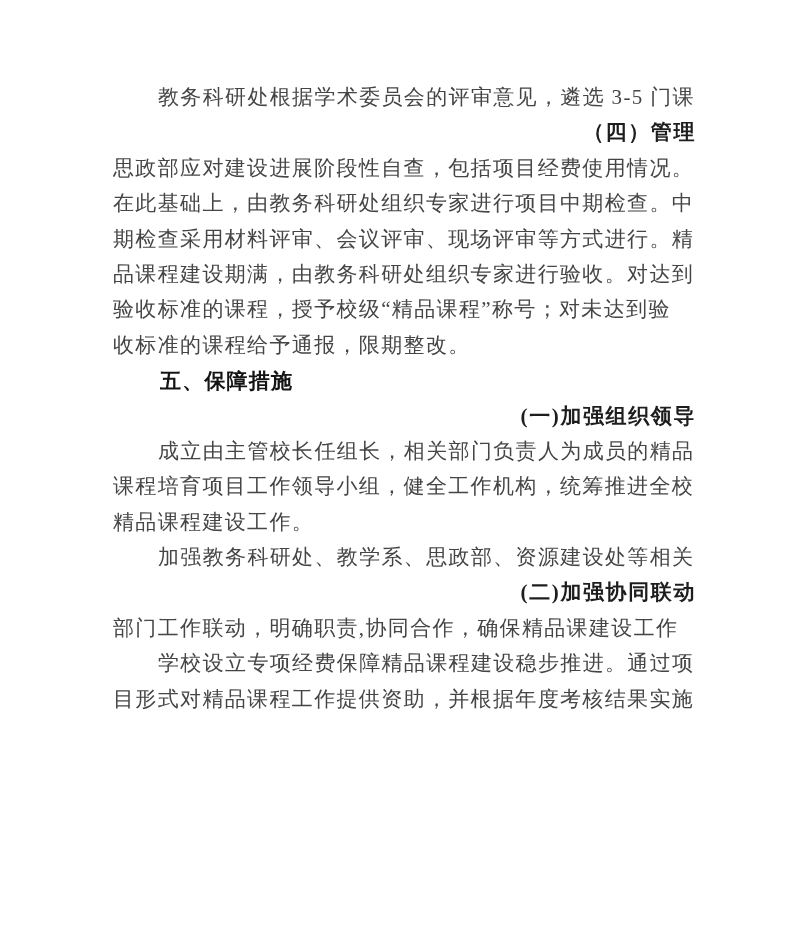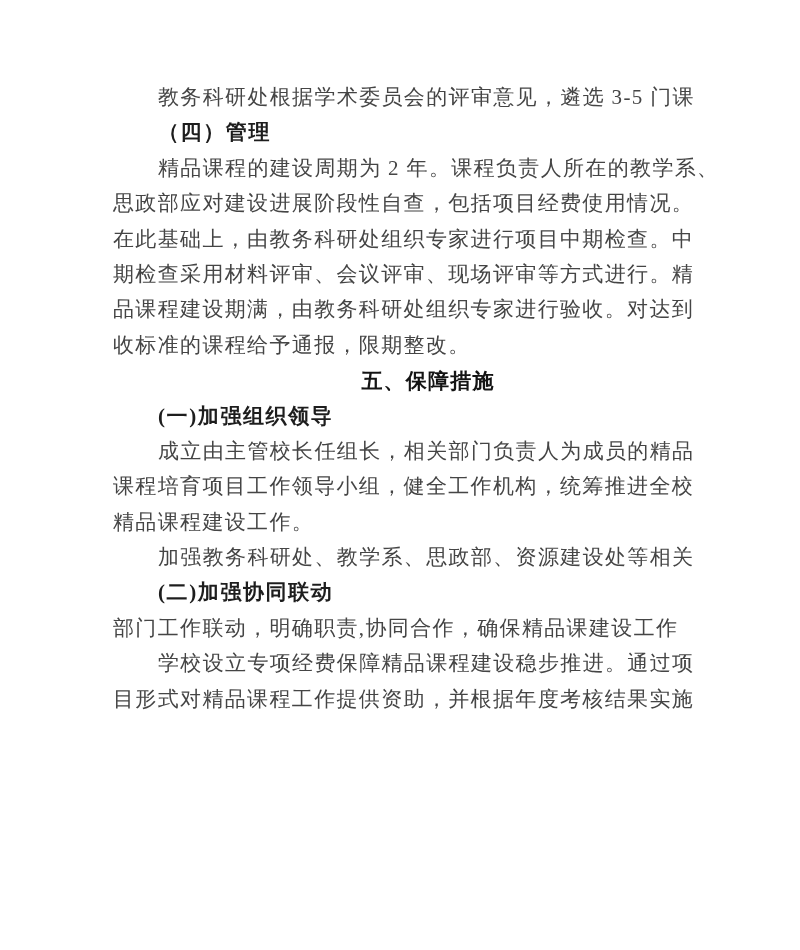--- a/index.html
+++ b/index.html
@@ -29,42 +29,42 @@
   
   .line.first {
     padding-left: 45px;
   }
   
   .line.h-kai {
     padding-left: 45px;
     font-weight: 700;
     color: #1d1d1d;
     letter-spacing: 1.6px;
+    text-align: right;
   }
   
   .line.h-hei {
     padding-left: 47px;
     font-family: "Liberation Sans", sans-serif;
     font-weight: 700;
     color: #141414;
     letter-spacing: 1.2px;
-    text-align: center;
   }
 </style>
 </head>
 <body>
 
 <div class="page">
   <div class="line first">教务科研处根据学术委员会的评审意见，遴选 3-5 门课</div>
   <div class="line h-kai">（四）管理</div>
-  <div class="line first">精品课程的建设周期为 2 年。课程负责人所在的教学系、</div>
   <div class="line">思政部应对建设进展阶段性自查，包括项目经费使用情况。</div>
   <div class="line">在此基础上，由教务科研处组织专家进行项目中期检查。中</div>
   <div class="line">期检查采用材料评审、会议评审、现场评审等方式进行。精</div>
   <div class="line">品课程建设期满，由教务科研处组织专家进行验收。对达到</div>
+  <div class="line">验收标准的课程，授予校级“精品课程”称号；对未达到验</div>
   <div class="line">收标准的课程给予通报，限期整改。</div>
   <div class="line h-hei">五、保障措施</div>
   <div class="line h-kai">(一)加强组织领导</div>
   <div class="line first">成立由主管校长任组长，相关部门负责人为成员的精品</div>
   <div class="line">课程培育项目工作领导小组，健全工作机构，统筹推进全校</div>
   <div class="line">精品课程建设工作。</div>
   <div class="line first">加强教务科研处、教学系、思政部、资源建设处等相关</div>
   <div class="line h-kai">(二)加强协同联动</div>
   <div class="line">部门工作联动，明确职责,协同合作，确保精品课建设工作</div>
   <div class="line first">学校设立专项经费保障精品课程建设稳步推进。通过项</div>

